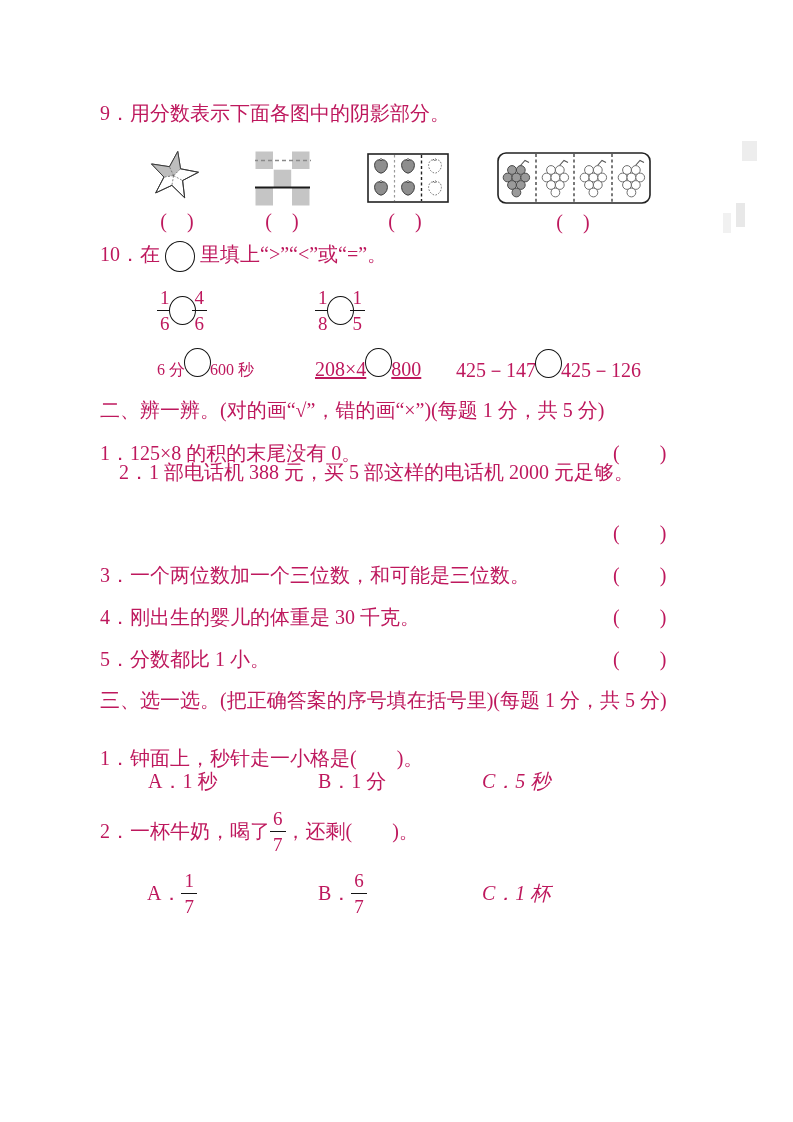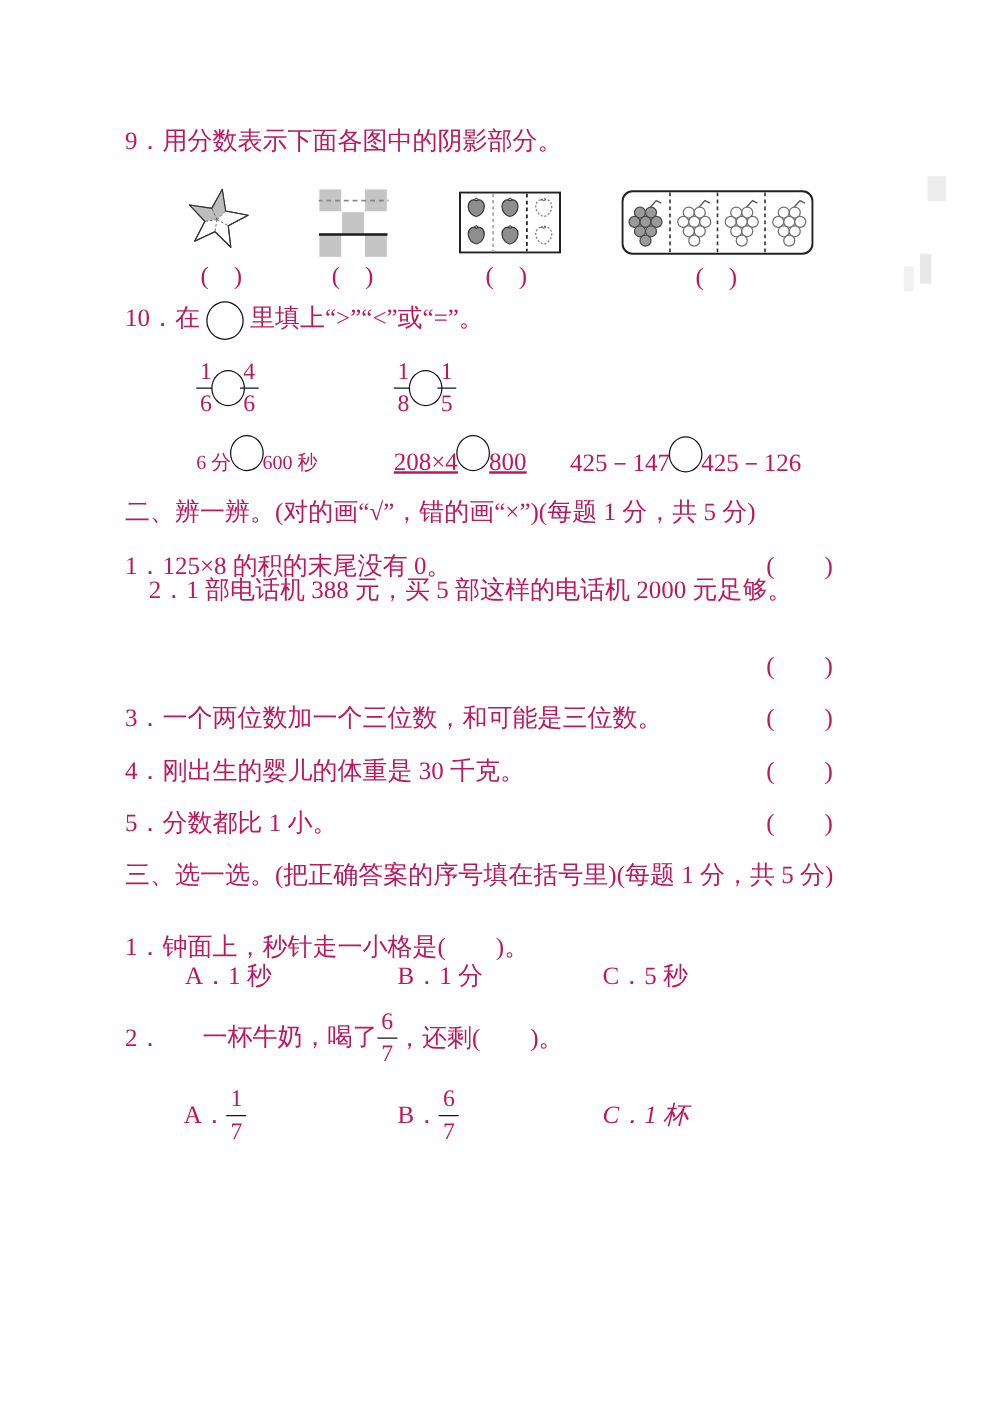--- a/index.html
+++ b/index.html
@@ -172,24 +172,24 @@
 
   <div class="t" style="left:100px;top:647px;"><span>5．</span><span>分数都比 1 小。</span></div>
   <div class="t" style="left:613px;top:647px;">(　　)</div>
 
   <div class="t" style="left:100px;top:688px;text-align:right;">三、选一选。(把正确答案的序号填在括号里)(每题 1 分，共 5 分)</div>
 
   <div class="t" style="left:100px;top:730px;margin-top:16px;"><span>1．</span><span>钟面上，秒针走一小格是(　　)。</span></div>
 
   <div class="t" style="left:148px;top:769px;"><span>A．</span><span>1 秒</span></div>
   <div class="t" style="left:318px;top:769px;"><span>B．</span><span>1 分</span></div>
-  <div class="t" style="left:482px;top:769px;"><span>C．</span><span>5 秒</span></div>
+  <div class="t" style="left:482px;top:769px;font-style:italic;"><span>C．</span><span>5 秒</span></div>
 
   <div class="cmp" style="left:100px;top:806px;font-size:20px;line-height:46px;">
-    <span style="vertical-align:middle;">2．</span><span style="vertical-align:middle;margin-left:32px;">一杯牛奶，喝了</span><span class="frac"><span class="fn">6</span><span class="fd">7</span></span><span style="vertical-align:middle;">，还剩(　　)。</span>
+    <span style="vertical-align:middle;">2．</span><span style="vertical-align:middle;">一杯牛奶，喝了</span><span class="frac"><span class="fn">6</span><span class="fd">7</span></span><span style="vertical-align:middle;">，还剩(　　)。</span>
   </div>
 
   <div class="cmp" style="left:147px;top:868px;font-size:20px;line-height:46px;">
     <span class="opt-label">A．</span><span class="frac"><span class="fn">1</span><span class="fd">7</span></span>
   </div>
   <div class="cmp" style="left:318px;top:868px;font-size:20px;line-height:46px;">
     <span class="opt-label">B．</span><span class="frac"><span class="fn">6</span><span class="fd">7</span></span>
   </div>
   <div class="cmp" style="left:482px;top:868px;font-size:20px;line-height:46px;font-style:italic;">
     <span class="opt-label">C．</span><span style="vertical-align:middle;">1 杯</span>

